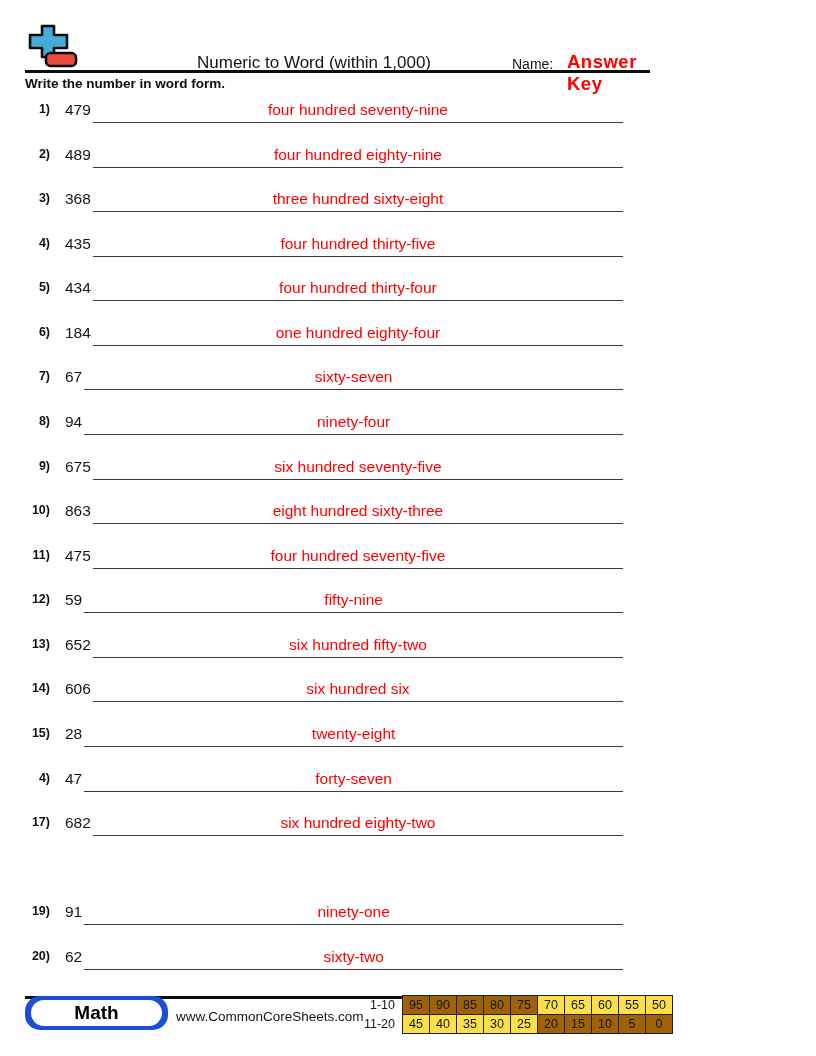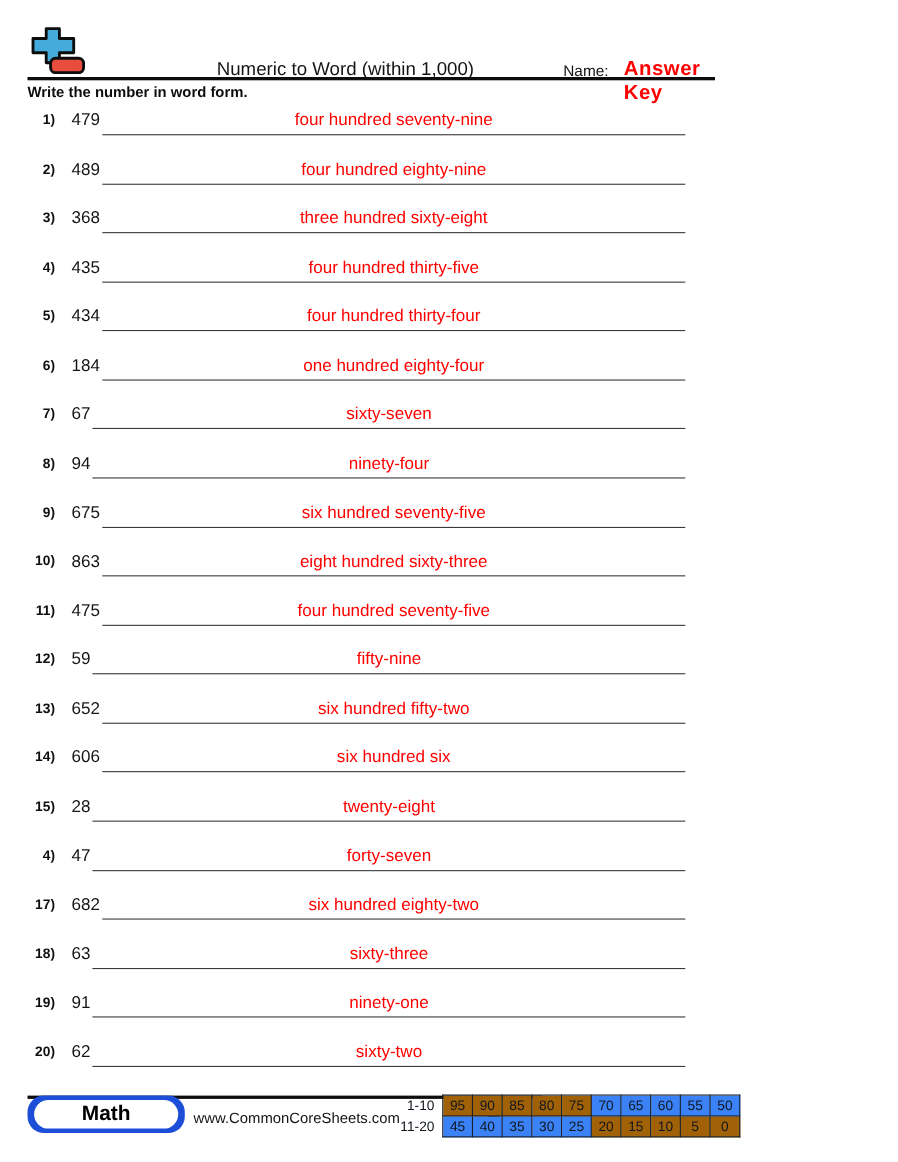--- a/index.html
+++ b/index.html
@@ -31,21 +31,21 @@
   .math-pill{position:absolute;left:6px;top:4px;right:6px;bottom:4px;background:#fff;
              border-radius:14px;display:flex;align-items:center;justify-content:center;
              font-size:19px;font-weight:bold;color:#000;}
   .website{position:absolute;left:176px;top:1009px;font-size:13.5px;color:#141414;}
   .page-num{position:absolute;left:420px;top:994px;width:56px;text-align:center;
             font-size:24px;color:#141414;}
   .score-grid{position:absolute;right:3px;top:995px;border-collapse:collapse;}
   .score-grid td{height:18px;font-size:12.5px;color:#10161f;}
   .slabel{border:none;text-align:right;padding:0 7px 0 0;font-size:12px;}
   .scell{border:1.6px solid #18222e;width:22px;text-align:center;padding:0 2px;background:#a16207;}
-  .scell[data-state="hl"]{background:#3b82f6;}
+  .scell[data-state="hl"]{background:#fde047;}
 </style>
 </head>
 <body>
 
 <div class="page">
 
   <svg class="logo" viewBox="0 0 50 44" xmlns="http://www.w3.org/2000/svg">
     <path d="M14 2 h12 v9 h13 v13 h-13 v9 h-12 v-9 H2 V11 h12 z" fill="#45abdb" stroke="#0d0d0d" stroke-width="2.6" stroke-linejoin="round"></path>
     <rect x="18" y="29" width="30" height="13" rx="4.5" fill="#e74c3c" stroke="#0d0d0d" stroke-width="2.6"></rect>
   </svg>
@@ -165,27 +165,20 @@
       <span class="pval">47</span>
       <span class="pline">
         <span class="pans">forty-seven</span>
       </span>
     </div>
   <div class="prob" style="top:810px">
       <span class="pnum">17)</span>
       <span class="pval">682</span>
       <span class="pline">
         <span class="pans">six hundred eighty-two</span>
-      </span>
-    </div>
-  <div class="prob" style="top:855px">
-      <span class="pnum">18)</span>
-      <span class="pval">63</span>
-      <span class="pline">
-        <span class="pans">sixty-three</span>
       </span>
     </div>
   <div class="prob" style="top:899px">
       <span class="pnum">19)</span>
       <span class="pval">91</span>
       <span class="pline">
         <span class="pans">ninety-one</span>
       </span>
     </div>
   <div class="prob" style="top:944px">

